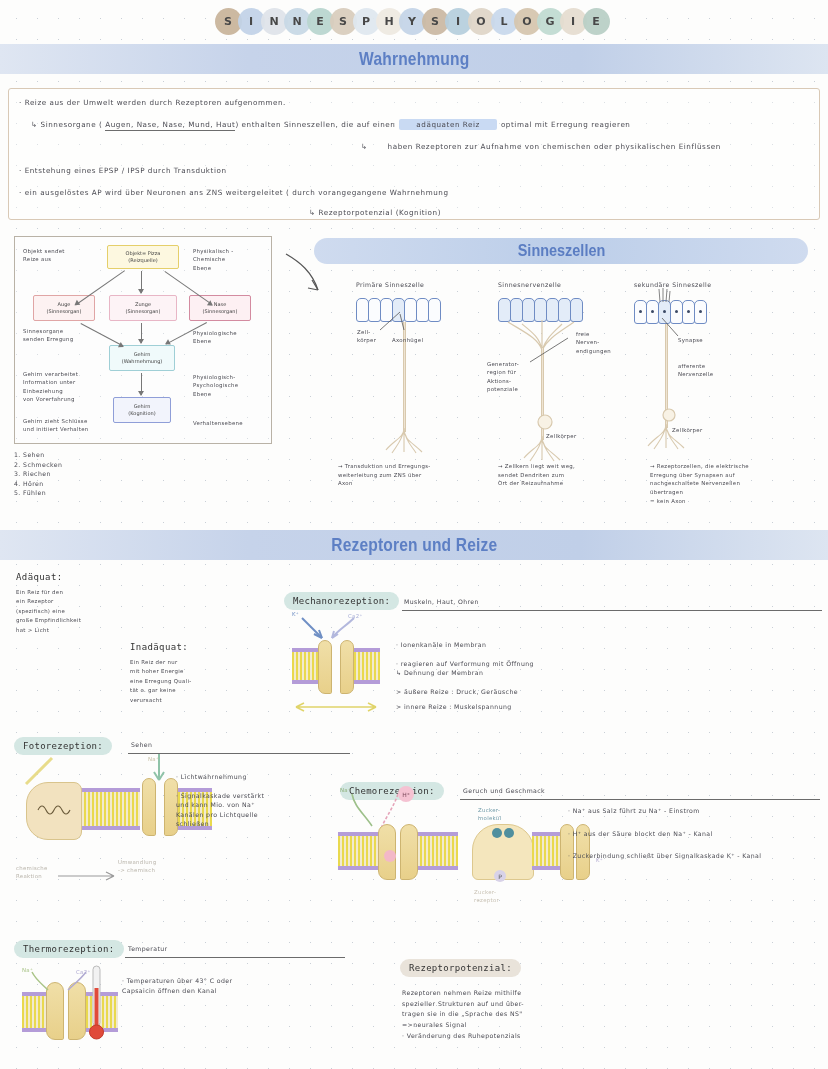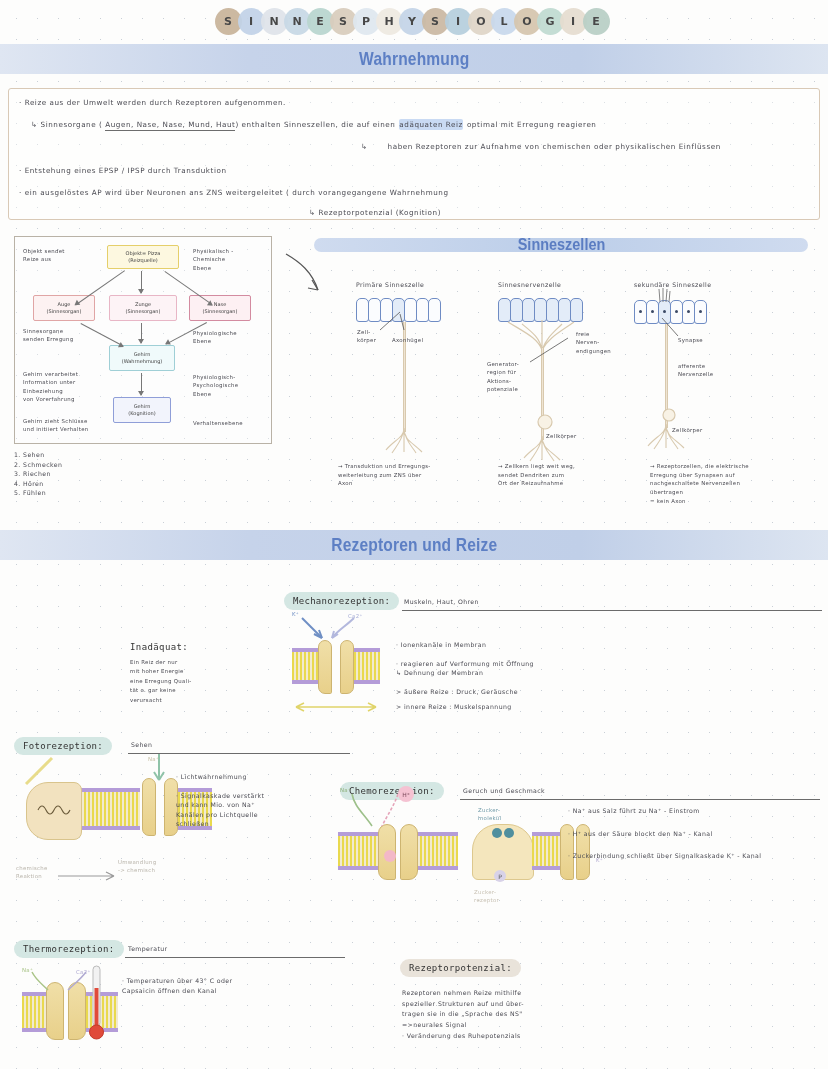--- a/index.html
+++ b/index.html
@@ -59,21 +59,21 @@
   .banner span {
     font-family: "Liberation Sans Narrow", "Liberation Sans", sans-serif;
     font-size: 19px;
     font-weight: 700;
     color: #5d7fc4;
     letter-spacing: .2px;
     transform: scaleX(.82);
   }
   .banner-pill {
     position: absolute;
-    height: 14px;
+    height: 26px;
     border-radius: 13px;
     background: linear-gradient(90deg,#cfdbef,#bccee9 50%,#cfdbef);
     display: flex;
     align-items: center;
     justify-content: center;
     text-align: right;
   }
   .banner-pill span {
     font-family: "Liberation Sans Narrow", "Liberation Sans", sans-serif;
     font-size: 17px;
@@ -97,21 +97,21 @@
 
   .note-box {
     position: absolute;
     border: 1px solid #d9c9b6;
     border-radius: 3px;
     background: rgba(255,255,255,0.35);
   }
 
   .hl {
     background: #c9daf3;
-    padding: 0 0;
+    padding: 0 17px;
     border-radius: 2px;
   }
   .ul-txt { border-bottom: 1px solid #6d6d6d; padding-bottom: 1px; }
 
   
   .flow-frame {
     position: absolute;
     border: 1px solid #b9b2a6;
     background: rgba(255,255,255,.3);
   }
@@ -410,20 +410,28 @@
   <div class="hw xs wrap" style="position:absolute; left:650px; top:462px; width:168px; white-space:pre-line; line-height:1.6;">→ Rezeptorzellen, die elektrische
    Erregung über Synapsen auf
    nachgeschaltete Nervenzellen
    übertragen
    = kein Axon</div>
 
   <div class="banner" style="top:530px;">
     <span>Rezeptoren und Reize</span>
   </div>
 
+  <div style="position:absolute; left:16px; top:572px;">
+    <div style="font-family:'DejaVu Sans Mono','DejaVu Sans',monospace; font-size:9px; color:#333; letter-spacing:.4px;">Adäquat:</div>
+    <div class="hw xs" style="margin-top:6px; white-space:pre-line; line-height:1.75;">Ein Reiz für den
+ein Rezeptor
+(spezifisch) eine
+große Empfindlichkeit
+hat  &gt; Licht</div>
+  </div>
 
   <div style="position:absolute; left:130px; top:642px;">
     <div style="font-family:'DejaVu Sans Mono','DejaVu Sans',monospace; font-size:9px; color:#333; letter-spacing:.4px;">Inadäquat:</div>
     <div class="hw xs" style="margin-top:6px; white-space:pre-line; line-height:1.75;">Ein Reiz der nur
 mit hoher Energie
 eine Erregung Quali-
 tät o. gar keine
 verursacht</div>
   </div>
 

